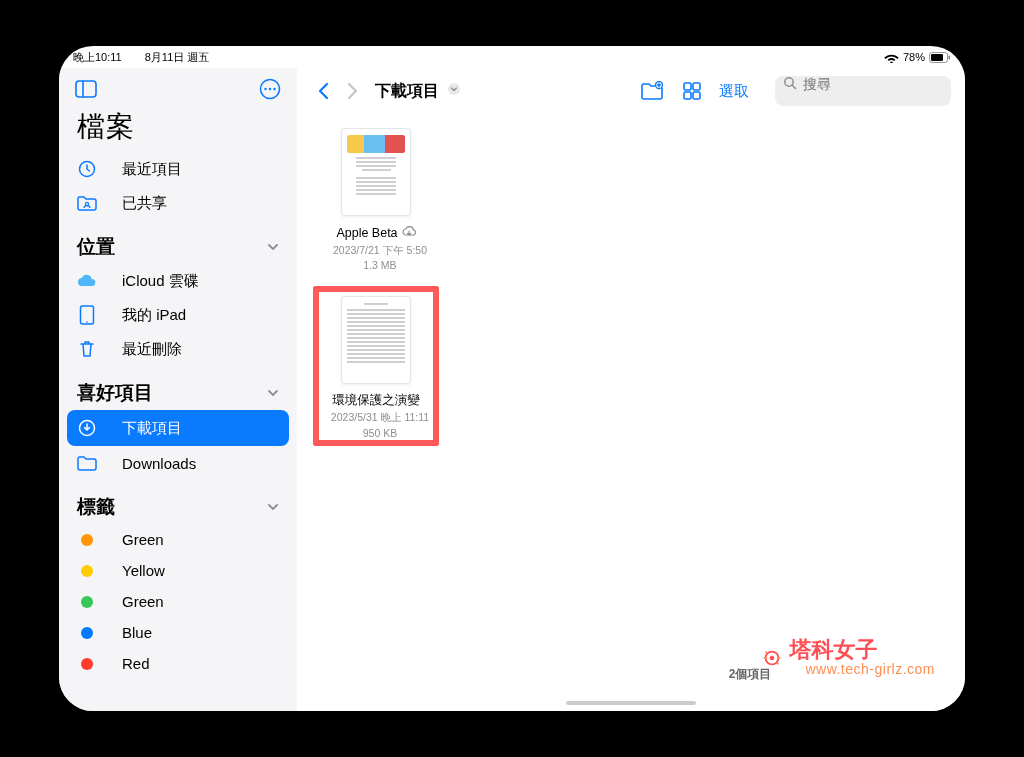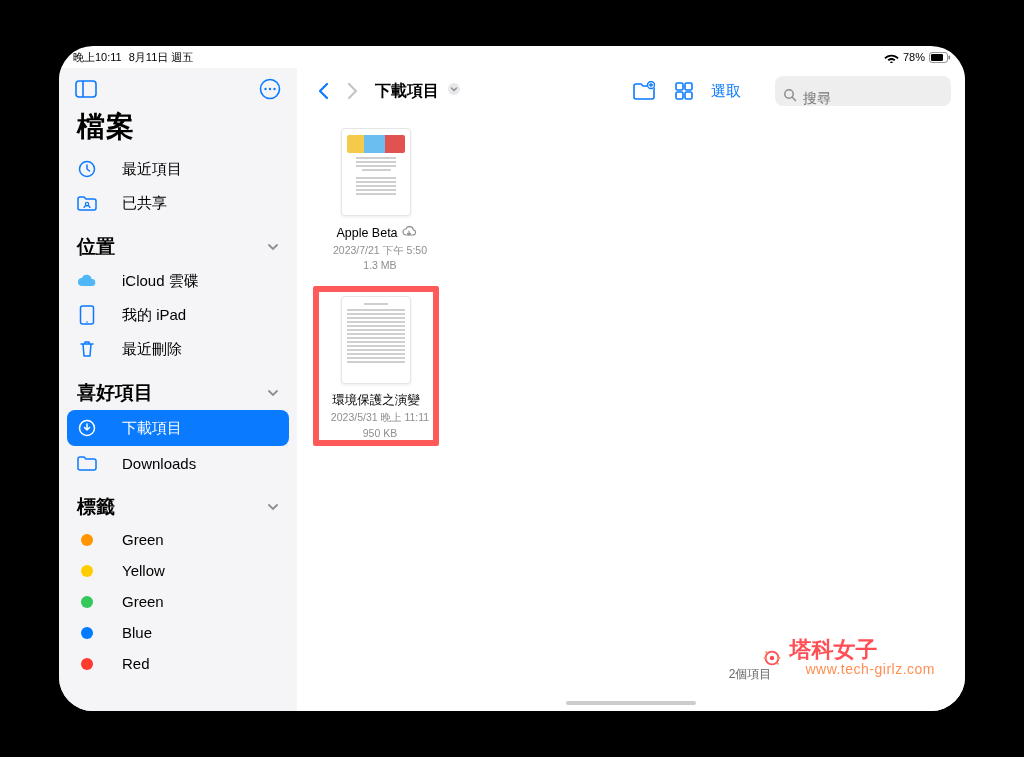--- a/index.html
+++ b/index.html
@@ -10,62 +10,62 @@
     box-shadow: 0 0 0 10px #000;
   }
   .screen {
     width: 100%; height: 100%; background: #fff; border-radius: 34px; overflow: hidden;
     display: flex; flex-direction: column;
   }
   .status-bar {
     height: 22px; display: flex; align-items: center; justify-content: space-between;
     padding: 0 14px; font-size: 11px; color: #000; font-weight: 500;
   }
-  .status-left { display: flex; gap: 7px; align-items: center; }
+  .status-left { display: flex; gap: 23px; align-items: center; }
   .status-right { display: flex; align-items: center; gap: 4px; }
   .wifi-svg, .bat-svg { display: inline-block; }
   .app { flex: 1; display: flex; min-height: 0; }
   
   .sidebar { width: 238px; background: #f5f5f7; display: flex; flex-direction: column; padding-top: 6px; }
   .sb-top { display: flex; justify-content: space-between; align-items: center; padding: 2px 14px 0 14px; }
   .sb-icon-btn { width: 26px; height: 26px; display: flex; align-items: center; justify-content: center; color: #0a7aff; }
-  .sb-title { font-size: 28px; font-weight: 700; padding: 6px 18px 6px 18px; letter-spacing: 1px; }
+  .sb-title { font-size: 28px; font-weight: 400; padding: 6px 18px 6px 18px; letter-spacing: 1px; }
   .sb-list { display: flex; flex-direction: column; }
   .sb-item { display: flex; align-items: center; gap: 25px; padding: 7px 18px; font-size: 15px; color: #000; cursor: pointer; }
   .sb-item .ic { width: 20px; height: 20px; display: flex; align-items: center; justify-content: center; color: #0a7aff; flex-shrink: 0; }
   .sb-section { display: flex; align-items: center; justify-content: space-between; padding: 14px 18px 4px 18px; font-size: 19px; font-weight: 600; color: #000; }
   .sb-section .chev { color: #888; }
   .sb-item.active { background: #0a7aff; color: #fff; border-radius: 8px; margin: 0 8px; padding: 8px 10px; }
   .sb-item.active .ic { color: #fff; }
   .tag-dot { width: 12px; height: 12px; border-radius: 50%; margin: 0 4px; }
   
   .main { flex: 1; display: flex; flex-direction: column; background: #fff; min-width: 0; }
   .toolbar { display: flex; align-items: center; padding: 8px 14px 4px 14px; gap: 6px; }
   .tb-nav { color: #0a7aff; width: 24px; height: 28px; display:flex; align-items:center; justify-content:center; }
   .tb-nav.fwd { color: #c5c5c7; }
   .tb-title { font-size: 16px; font-weight: 600; margin-left: 4px; }
   .tb-chev { color: #8e8e93; margin-left: 2px; }
   .tb-spacer { flex: 1; }
   .tb-btn { color: #0a7aff; width: 34px; height: 28px; display:flex; align-items:center; justify-content:center; font-size: 15px;}
   .tb-select { color: #0a7aff; font-size: 15px; padding: 0 4px; }
-  .search { flex: 0 0 176px; height: 30px; background: #eeeeef; border-radius: 8px; display: flex; align-items: flex-end; padding: 0 8px; gap: 6px; margin-left: 24px;}
+  .search { flex: 0 0 176px; height: 30px; background: #eeeeef; border-radius: 8px; display: flex; align-items: flex-start; padding: 0 8px; gap: 6px; margin-left: 16px;}
   .search input { border: none; background: transparent; outline: none; font-size: 14px; color: #333; width: 100%; }
   .search .mag { color: #8e8e93; }
   .grid { display: flex; gap: 24px; padding: 18px 24px; align-items: flex-start; flex-direction: column; }
   .file { width: 110px; display: flex; flex-direction: column; align-items: center; position: relative; }
   .thumb { width: 70px; height: 88px; background: #fff; border: 1px solid #e5e5e7; border-radius: 4px; box-shadow: 0 1px 3px rgba(0,0,0,0.08); padding: 6px 5px; overflow: hidden; }
   .thumb .tline { height: 2px; background: #cfcfd1; margin-bottom: 2px; }
   .thumb.a .hdr { height: 18px; background: linear-gradient(90deg,#f5c94a 30%,#6bbef0 30%,#6bbef0 65%,#e15251 65%); margin-bottom:4px; border-radius:2px;}
   .thumb.a .tline { width: 70%; margin-left:auto; margin-right:auto;}
   .fname-row { display: flex; align-items: center; gap: 4px; margin-top: 8px; }
   .fname { font-size: 12.5px; color: #000; text-align: center; max-width: 100px; white-space: nowrap; overflow: hidden; text-overflow: ellipsis; }
   .cloud-dl { color: #8e8e93; }
   .fmeta { font-size: 10.5px; color: #8e8e93; text-align: center; line-height: 1.35; margin-top: 1px; margin-left: 8px; }
   .highlight-box { position: absolute; border: 6px solid #ff5a5a; top: -10px; left: -8px; right: -8px; bottom: -6px; border-radius: 2px; }
-  .footer { position: absolute; bottom: 28px; left: 238px; right: 0; text-align: center; font-size: 12px; color: #666; }
+  .footer { position: absolute; bottom: 28px; left: 238px; right: 0; text-align: center; font-size: 12px; color: #666; font-weight: bold; }
   .footer .sub { font-size: 11px; color: #8e8e93; margin-top: 2px; }
   .home-ind { position: absolute; bottom: 6px; left: 50%; transform: translateX(-50%); width: 130px; height: 4px; background: #caccce; border-radius: 3px; }
   
   .wm { position: absolute; right: 30px; bottom: 34px; display: flex; align-items: center; gap: 6px; }
   .wm-icon { width: 22px; height: 22px; }
   .wm-txt { color: #ff4f55; font-size: 22px; font-weight: 700; line-height: 1; }
   .wm-sub { color: #ff8e53; font-size: 14px; letter-spacing: 0.5px; margin-left: 16px; }
 </style>
 </head>
 <body>

